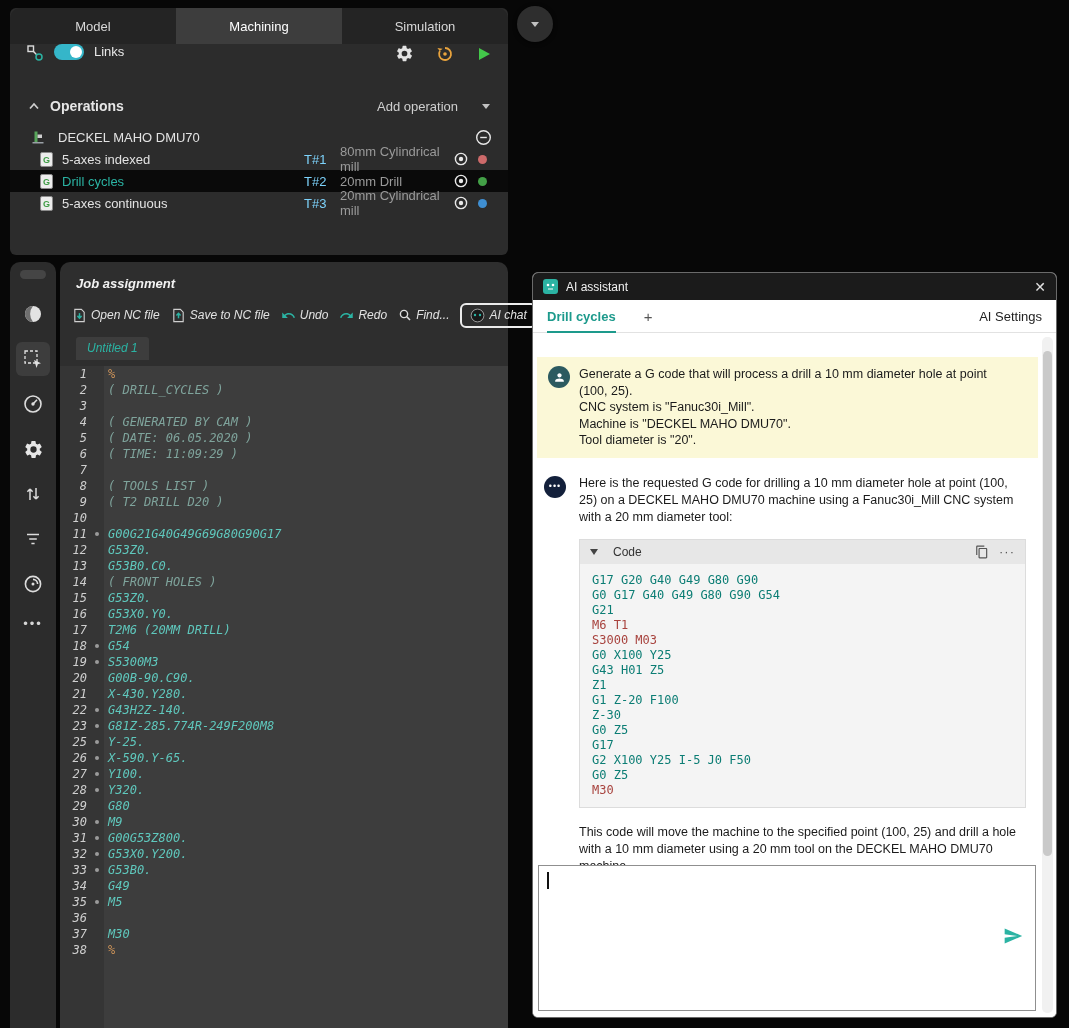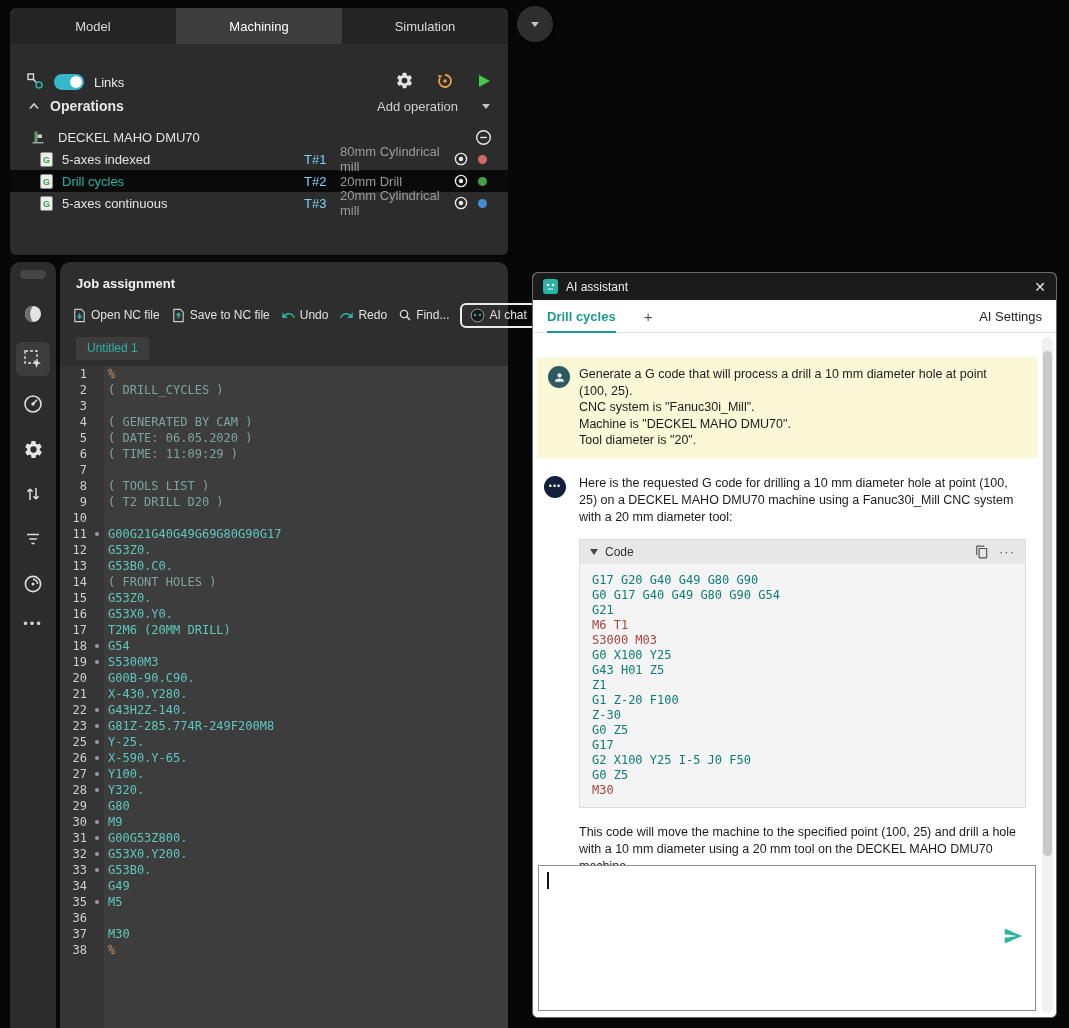--- a/index.html
+++ b/index.html
@@ -5,21 +5,21 @@
   * { box-sizing: border-box; margin:0; padding:0; }
   html,body { width:1069px; height:1028px; background:#070707; font-family:"Liberation Sans",sans-serif; overflow:hidden; }
   body { position:relative; }
   svg { display:block; }
 
   
   #top-panel { position:absolute; left:10px; top:8px; width:498px; height:247px; background:#2c2c2c; border-radius:6px; }
   .tabbar { display:flex; height:36px; background:#242424; border-radius:10px 10px 0 0; overflow:hidden; }
   .tab { flex:1; display:flex; align-items:center; justify-content:center; color:#d8d8d8; font-size:13px; cursor:pointer; }
   .tab.active { background:#3d3d3d; color:#ffffff; }
-  .links-row { display:flex; align-items:flex-end; height:46px; padding:0 16px; gap:10px; }
+  .links-row { display:flex; align-items:flex-start; height:46px; padding:0 16px; gap:10px; }
   .toggle { width:30px; height:16px; border-radius:8px; background:#35b6c9; position:relative; cursor:pointer; }
   .toggle .knob { position:absolute; right:2px; top:2px; width:12px; height:12px; border-radius:50%; background:#fff; }
   .links-label { color:#e8e8e8; font-size:13px; }
   .links-actions { margin-left:auto; display:flex; align-items:center; gap:22px; }
   .ops-row { display:flex; align-items:center; height:32px; padding:0 18px; }
   .ops-title { font-weight:bold; font-size:14px; color:#e6e6e6; margin-left:10px; }
   .add-op { margin-left:auto; font-size:13px; color:#cfcfcf; cursor:pointer; }
   .caret-down { width:0; height:0; border-left:4px solid transparent; border-right:4px solid transparent; border-top:5px solid #c2c2c2; display:inline-block; margin-left:24px; }
   .tree { margin-top:4px; }
   .trow { display:flex; align-items:center; height:22px; font-size:13px; color:#e2e2e2; }
@@ -42,21 +42,21 @@
   #view-dropdown .caret-down { margin-left:0; }
 
   
   #side-rail { position:absolute; left:10px; top:262px; width:46px; height:766px; background:#2c2c2c; border-radius:10px 10px 0 0; display:flex; flex-direction:column; align-items:center; padding-top:8px; }
   .rail-pill { width:26px; height:9px; border-radius:5px; background:#454545; margin-bottom:18px; }
   .rail-item { width:34px; height:34px; display:flex; align-items:center; justify-content:center; margin-bottom:11px; border-radius:6px; cursor:pointer; }
   .rail-item.selected { background:#3d3d3d; }
   .rail-dots { color:#d6d6d6; font-size:13px; letter-spacing:2px; margin-top:4px; }
 
   
-  #job-panel { position:absolute; left:60px; top:262px; width:448px; height:766px; background:#2e2e2e; border-radius:10px 10px 0 0; }
+  #job-panel { position:absolute; left:60px; top:262px; width:448px; height:766px; background:#2e2e2e; border-radius:10px 10px 0 0;font-style:italic; }
   .job-title { font-size:13px; font-weight:bold; color:#f2f2f2; padding:14px 16px 10px; }
   .job-toolbar { display:flex; align-items:center; gap:11px; padding:0 12px; height:28px; font-size:12px; color:#e2e2e2; }
   .tb-item { display:flex; align-items:center; gap:4px; cursor:pointer; white-space:nowrap; }
   .tb-item.boxed { border:2px solid #ececec; border-radius:6px; padding:3px 8px; }
   .untitled-tab { display:inline-block; margin:8px 0 0 16px; background:#3d3d3d; color:#2bb3a3; font-size:12px; padding:4px 11px 5px; border-radius:3px 3px 0 0; cursor:pointer; }
   .editor { position:absolute; left:0; right:0; top:104px; bottom:0; background:#3d3d3d; font-family:"DejaVu Sans Mono",monospace; font-size:12px; line-height:16px; overflow:hidden; }
   .gutter-bg { position:absolute; left:0; top:0; bottom:0; width:44px; background:#353535; }
   .ed-row { display:flex; height:16px; position:relative; }
   .ln { width:30px; text-align:right; color:#cfcfcf; padding-right:3px; flex:none; }
   .ldot { width:14px; flex:none; display:flex; align-items:center; justify-content:center; }
@@ -75,21 +75,21 @@
   .ai-tab { color:#1d9a8c; font-weight:bold; font-size:13px; position:relative; height:33px; display:flex; align-items:center; cursor:pointer; }
   .ai-tab::after { content:""; position:absolute; left:0; right:0; bottom:0; height:2px; background:#1d9a8c; }
   .ai-plus { color:#555; font-size:15px; cursor:pointer; }
   .ai-settings { margin-left:auto; font-size:13px; color:#222; cursor:pointer; }
   .ai-content { position:absolute; top:60px; left:0; right:0; bottom:0; background:#fff; }
   .msg-user { margin:24px 18px 0 4px; background:#fbf8d7; padding:9px 36px 9px 42px; position:relative; font-size:12.5px; color:#1b1b1b; line-height:16.5px; }
   .avatar-user { position:absolute; left:11px; top:9px; width:22px; height:22px; border-radius:50%; background:#2c5a60; display:flex; align-items:center; justify-content:center; }
   .msg-assist { margin:17px 28px 0 46px; font-size:12.5px; color:#1b1b1b; line-height:17px; position:relative; }
   .avatar-assist { position:absolute; left:-35px; top:1px; width:22px; height:22px; border-radius:50%; background:#13203b; color:#fff; display:flex; align-items:center; justify-content:center; font-size:9px; letter-spacing:1px; }
   .code-card { margin:13px 30px 0 46px; border:1px solid #dcdcdc; }
-  .code-head { height:24px; background:#e7e7e7; display:flex; align-items:center; padding:0 10px; font-size:12px; color:#333; gap:7px; }
+  .code-head { height:24px; background:#e7e7e7; display:flex; align-items:center; padding:0 10px; font-size:12px; color:#333; gap:15px; }
   .tri-down { width:0; height:0; border-left:4px solid transparent; border-right:4px solid transparent; border-top:6px solid #444; }
   .code-head-actions { margin-left:auto; display:flex; align-items:center; gap:10px; color:#555; }
   .code-more { font-size:13px; letter-spacing:1px; cursor:pointer; }
   .code-body { background:#f4f4f4; padding:9px 12px; font-family:"DejaVu Sans Mono",monospace; font-size:12px; line-height:15px; }
   .tok-g { color:#0b7d74; }
   .tok-m { color:#a8433e; }
   .msg-outro { margin:16px 30px 0 46px; font-size:12.5px; color:#1b1b1b; line-height:17px; }
   .ai-input { position:absolute; left:5px; right:20px; bottom:6px; height:146px; border:1px solid #8f8f8f; background:#fff; }
   .caret-cursor { position:absolute; left:8px; top:6px; width:1.5px; height:17px; background:#111; }
   .send-btn { position:absolute; right:12px; top:60px; cursor:pointer; }

